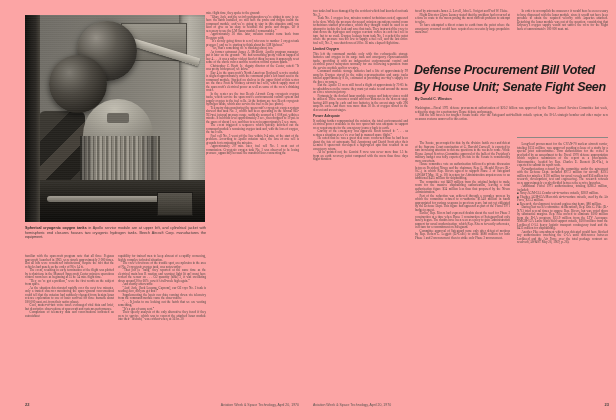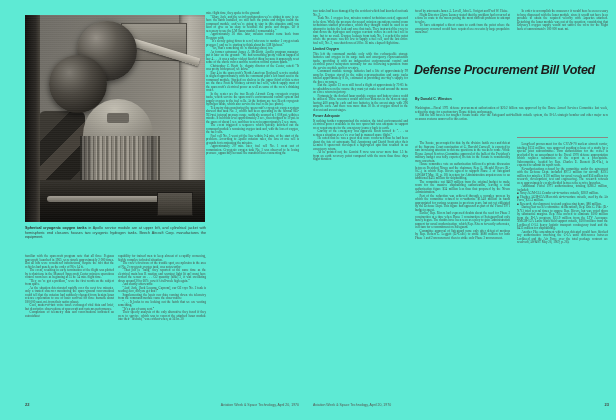--- a/index.html
+++ b/index.html
@@ -1,19 +1,19 @@
 <!DOCTYPE html>
 <html><head>
 <meta charset="utf-8">
 <style>
   html,body { margin:0; padding:0; }
   body { width:616px; height:420px; overflow:hidden; }
   .spread {
     position:relative; width:616px; height:420px;
-    background:#5eead4;
+    background:#fca5a5;
     font-family:"Liberation Serif", serif;
   }
   
   .tcol { position:absolute; overflow:hidden; }
   .tcol-inner {
     width:200%; transform:scale(.5); transform-origin:0 0;
     font:6.4px/7px "Liberation Serif", serif;
     text-align:justify; color:#4c4a46;
   }
   .blk { margin:0; }
@@ -187,20 +187,21 @@
       </div>
   </div>
   <div class="tcol" style="left:517px; top:9px; width:91px; height:50px;">
     <div class="tcol-inner">
         <p class="blk p">In order to accomplish the maneuver it would have been necessary to have dispensed with the lunar module, since it would not have been possible to attain the required velocity with Aquarius attached. Detaching the lunar module was out of the question, considering that Odyssey’s oxygen supply would not suffice the crew for the flight back of approximately 180,000 naut. mi.</p>
       </div>
   </div>
 
   <div class="headline">
     <div>Defense Procurement Bill Voted</div>
+    <div>By House Unit; Senate Fight Seen</div>
   </div>
 
   <div class="byline">
     <div class="byline-inner">By Donald C. Winston</div>
   </div>
 
   <div class="tcol" style="left:415px; top:106px; width:193px; height:31px;">
     <div class="tcol-inner">
         <p class="blk c">Washington—Fiscal 1971 defense procurement authorization of $20.2 billion was approved by the House Armed Services Committee last week, setting the stage for a perfunctory House debate and passage.</p>
         <p class="blk p">But the bill faces a far tougher Senate battle over the Safeguard anti-ballistic missile system, the B-1A strategic bomber and other major new weapons systems approved in this action.</p>

